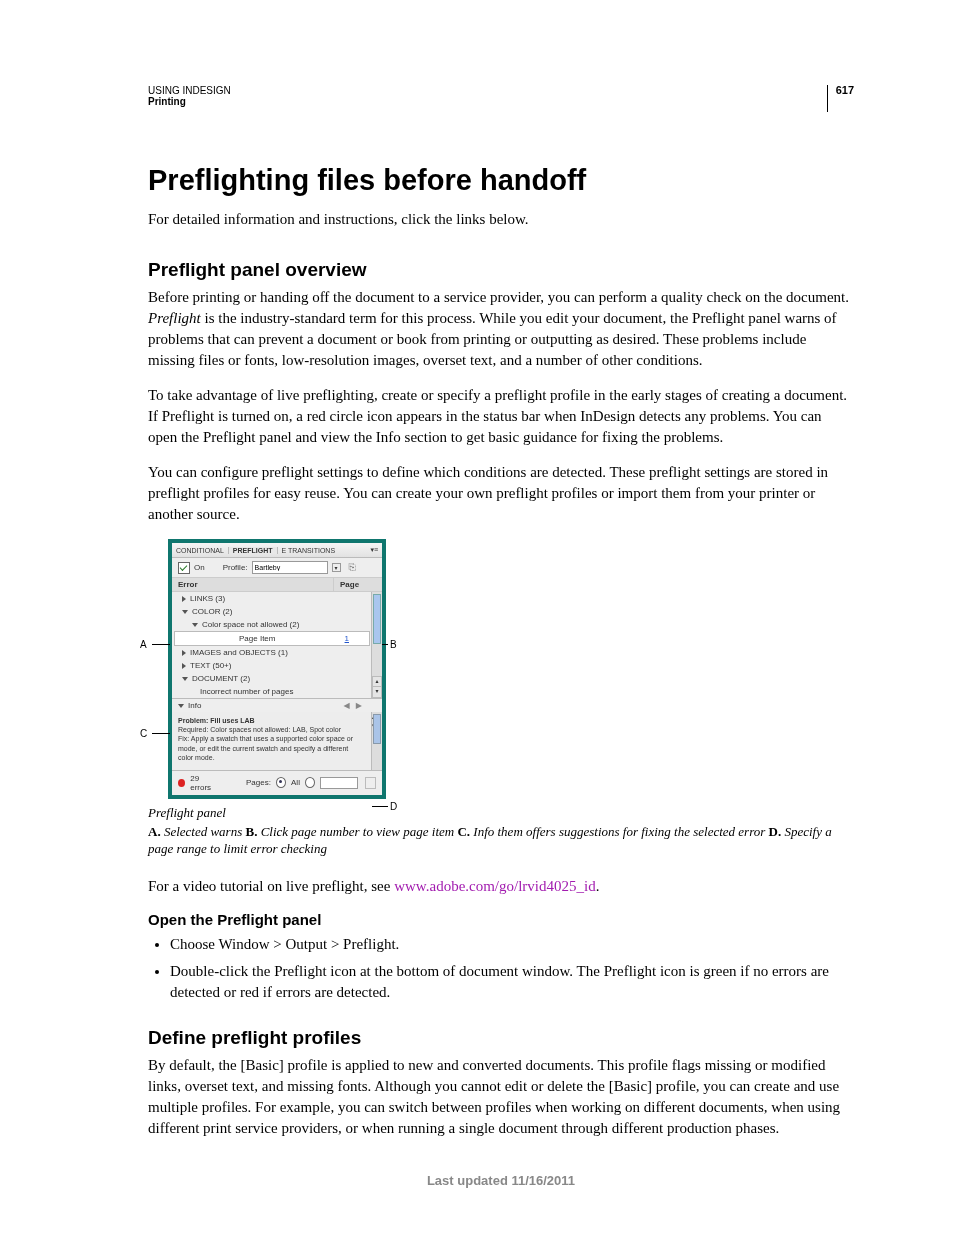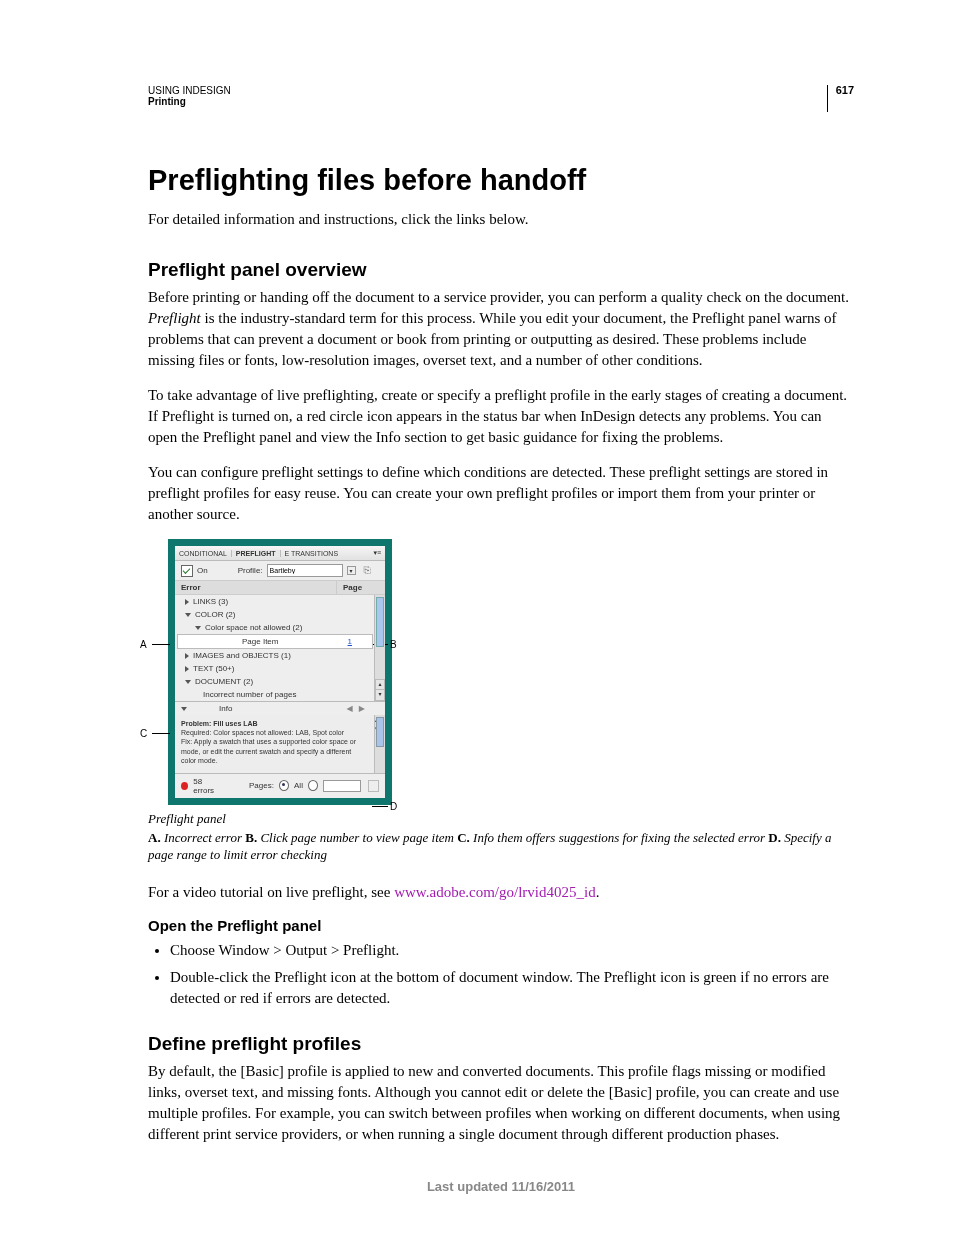--- a/index.html
+++ b/index.html
@@ -48,21 +48,21 @@
   p.body {
     font-size: 15px;
     line-height: 1.4;
     margin: 0 0 14px 0;
   }
   .italic-term { font-style: italic; }
   .figure-block { position: relative; margin: 6px 0 6px 0; padding-left:20px; padding-right:20px;}
   .panel {
     width: 210px;
     background: #eeeeee;
-    border: 7px solid #0f766e;
+    border: 4px solid #0f766e;
     font-family: Tahoma, Arial, sans-serif;
     font-size: 8px;
     color: #333;
   }
   .panel-tabs {
     display:flex;
     border-bottom:1px solid #bbb;
     background:linear-gradient(#f5f5f5,#e2e2e2);
     height:14px;
     align-items:center;
@@ -82,21 +82,21 @@
   .scroll-area{position:relative;}
   .scrollbar{position:absolute;right:0;top:0;bottom:0;width:10px;background:#ddd;border-left:1px solid #bbb;}
   .scrollbar .thumb{position:absolute;left:1px;right:1px;top:2px;height:48px;background:#a9c6ee;border:1px solid #7aa;}
   .scrollbar .arrow{position:absolute;left:0;right:0;height:10px;background:#e5e5e5;border:1px solid #bbb;text-align:center;font-size:6px;line-height:8px;}
   .tree-row{padding:2px 6px 2px 10px;display:flex;align-items:center;border-bottom:0px solid #eee;position:relative;}
   .tree-row.l2{padding-left:20px;}
   .tree-row.l3{padding-left:34px;}
   .arrow-r{display:inline-block;width:0;height:0;border-top:3px solid transparent;border-bottom:3px solid transparent;border-left:4px solid #555;margin-right:4px;}
   .arrow-d{display:inline-block;width:0;height:0;border-left:3px solid transparent;border-right:3px solid transparent;border-top:4px solid #555;margin-right:4px;}
   .page-link{margin-left:auto;color:#2255cc;text-decoration:underline;padding-right:14px;}
-  .info-row{border-top:1px solid #bbb;padding:2px 6px;display:flex;align-items:center;gap:28px;}
+  .info-row{border-top:1px solid #bbb;padding:2px 6px;display:flex;align-items:center;}
   .info-row .navarr{margin-left:auto;color:#888;font-size:8px;letter-spacing:2px;padding-right:12px;}
   .info-body{padding:4px 6px 8px 6px;font-size:7px;line-height:1.3;position:relative;border-bottom:1px solid #bbb;background:#ededed;}
   .info-body .sb{position:absolute;right:0;top:0;bottom:0;width:10px;background:#ddd;border-left:1px solid #bbb;}
   .info-body .sb .thumb2{position:absolute;left:1px;right:1px;top:2px;height:28px;background:#aac4e8;border:1px solid #89a;}
   .status-row{display:flex;align-items:center;padding:3px 6px;font-size:8px;gap:5px;}
   .dot-red{width:8px;height:8px;border-radius:50%;background:#d22;display:inline-block;}
   .radio{display:inline-block;width:9px;height:9px;border:1px solid #666;border-radius:50%;position:relative;background:#fff;}
   .radio.on::after{content:'';position:absolute;left:2px;top:2px;width:3px;height:3px;background:#335;border-radius:50%;}
   .rangebox{width:40px;height:10px;border:1px solid #999;background:#fff;}
   .resize{width:10px;height:10px;border:1px solid #bbb;margin-left:2px;}
@@ -160,21 +160,21 @@
     <div class="panel">
       <div class="panel-tabs">
         <span>CONDITIONAL</span>
         <span class="active">PREFLIGHT</span>
         <span>E TRANSITIONS</span>
         <span class="menu">▾≡</span>
       </div>
       <div class="panel-row">
         <span class="check"></span>
         <span>On</span>
-        <span style="margin-left:26px;">Profile:</span>
+        <span style="margin-left:14px;">Profile:</span>
         <input type="text" value="Bartleby" style="">
         <span style="border:1px solid #999;padding:0 2px;font-size:6px;background:#eee;">▾</span>
         <span style="margin-left:4px;font-size:9px;color:#666;">⎘</span>
       </div>
       <div class="grid-head">
         <div class="c-err">Error</div>
         <div class="c-pg">Page</div>
       </div>
       <div class="scroll-area">
         <div class="scrollbar">
@@ -226,34 +226,34 @@
             <div class="arrow" style="bottom:0;">▾</div>
         </div>
         <div style="padding-right:12px;">
           <div><b>Problem: Fill uses LAB</b></div>
           <div>Required: Color spaces not allowed: LAB, Spot color</div>
           <div>Fix: Apply a swatch that uses a supported color space or mode, or edit the current swatch and specify a different color mode.</div>
         </div>
       </div>
       <div class="status-row">
         <span class="dot-red"></span>
-        <span>58 errors</span>
+        <span>29 errors</span>
         <span style="margin-left:22px;">Pages:</span>
         <span class="radio on"></span>
         <span>All</span>
         <span class="radio"></span>
         <span class="rangebox"></span>
         <span class="resize"></span>
       </div>
     </div>
   </div>
 
   <div class="caption">Preflight panel</div>
   <div class="legend">
-    <b>A.</b><span> Incorrect error  </span>
+    <b>A.</b><span> Selected warns  </span>
     <b>B.</b><span> Click page number to view page item  </span>
     <b>C.</b><span> Info them offers suggestions for fixing the selected error  </span>
     <b>D.</b><span> Specify a page range to limit error checking</span>
   </div>
 
   <p class="body">
     <span>For a video tutorial on live preflight, see </span><a class="link">www.adobe.com/go/lrvid4025_id</a><span>.</span>
   </p>
 
   <h3>Open the Preflight panel</h3>

